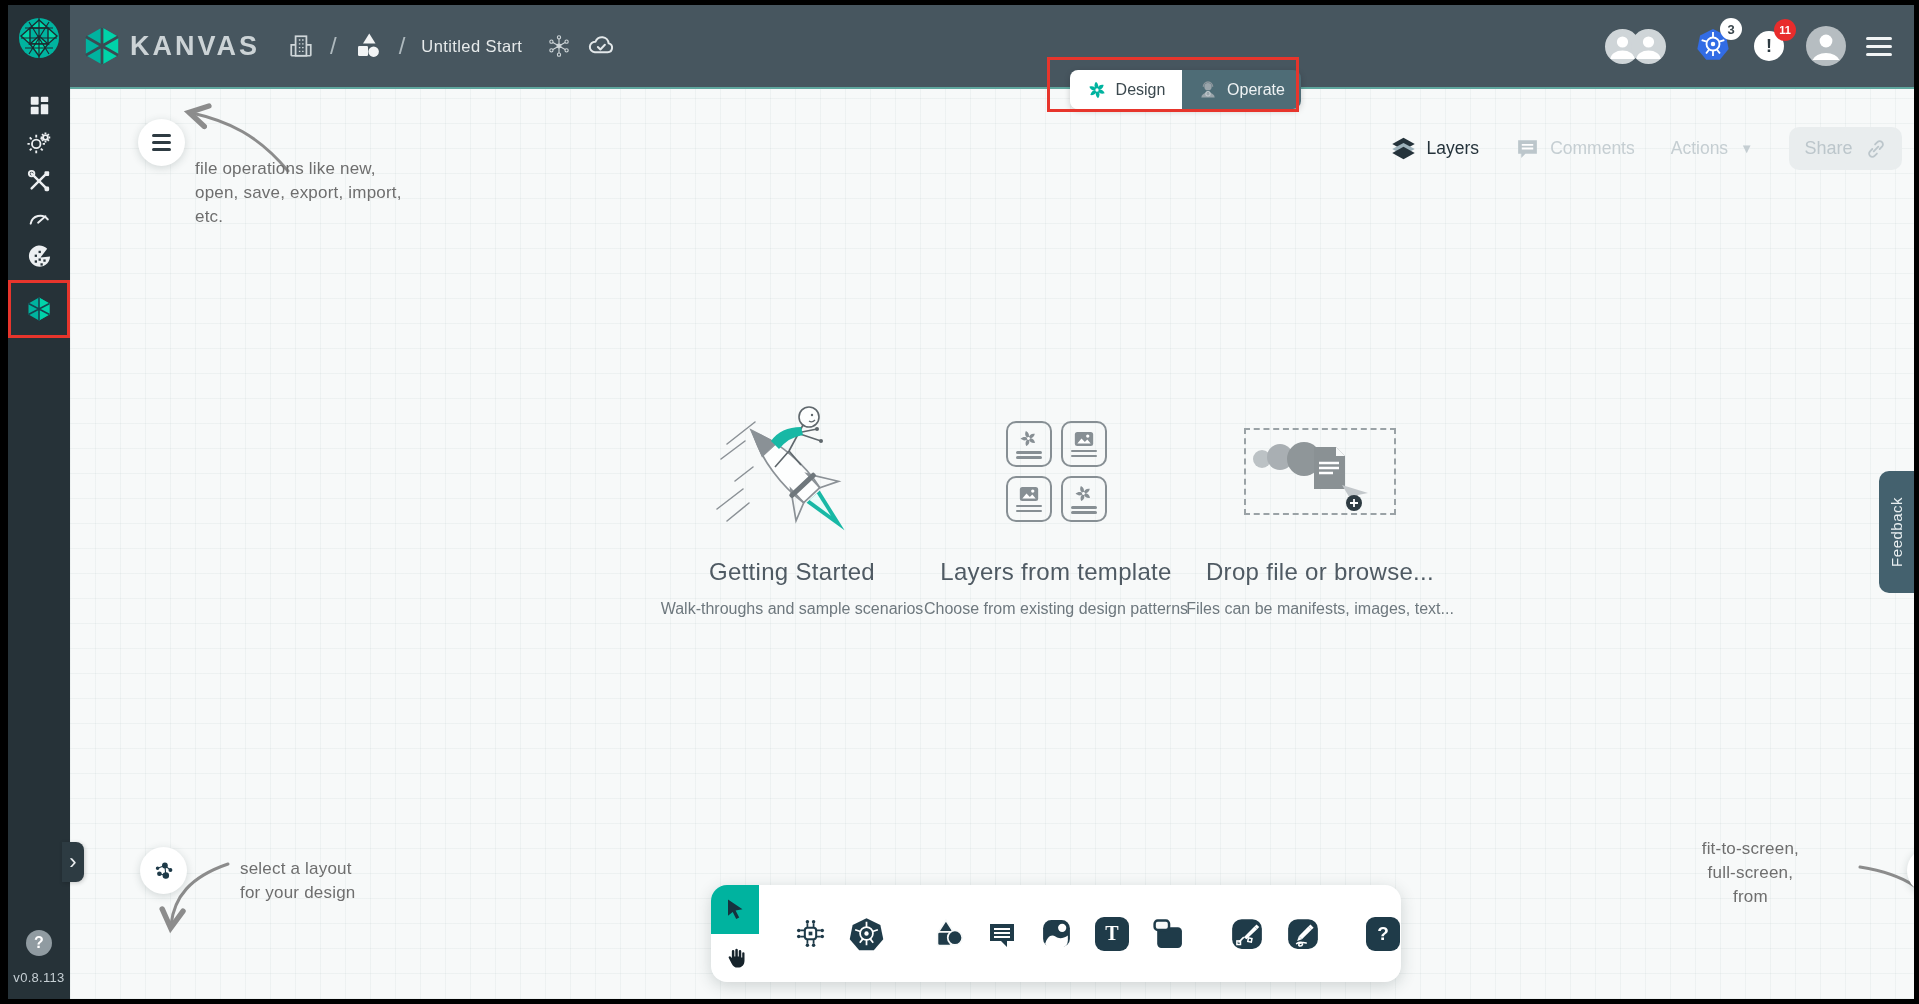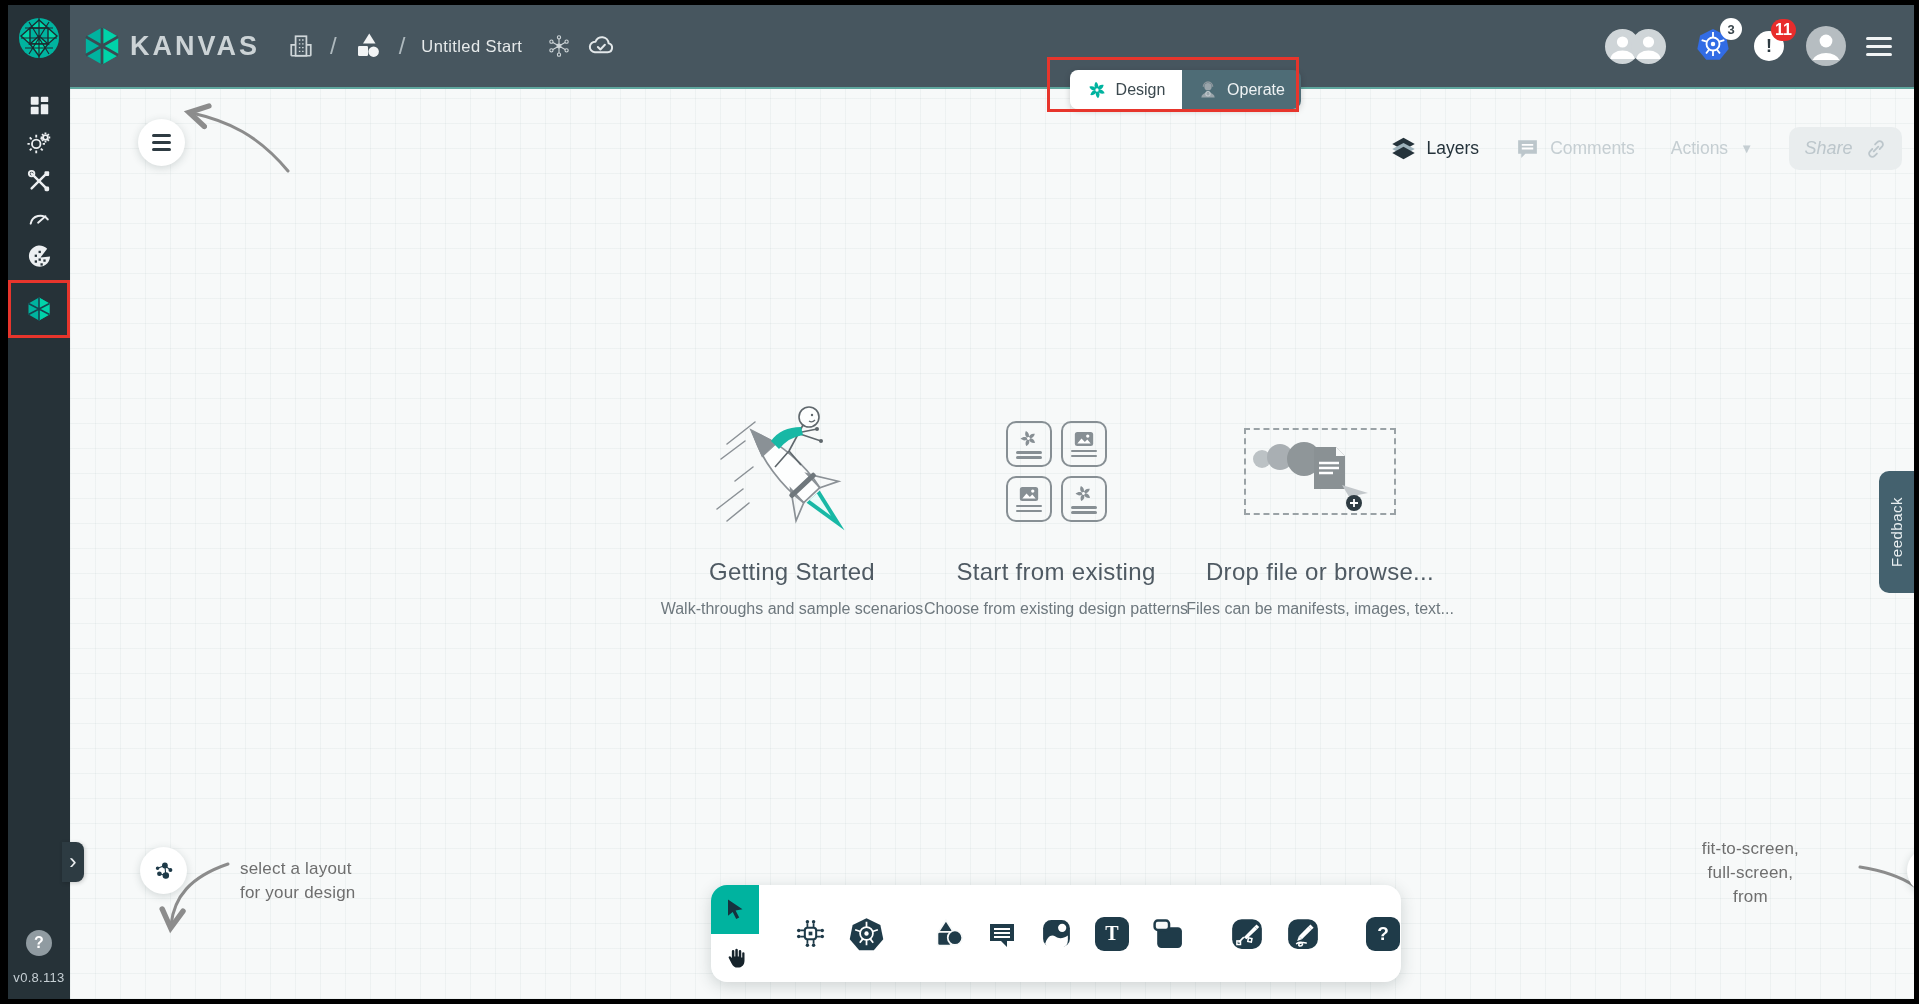--- a/index.html
+++ b/index.html
@@ -30,21 +30,21 @@
 
   .top-right { display:flex; align-items:center; gap:16px; }
   .avatars { display:flex; }
   .avatar { width:35px; height:35px; border-radius:50%; background:#cfd5d8; position:relative; overflow:hidden; }
   .avatar + .avatar { margin-left:-9px; }
   .avatar.big { width:40px; height:40px; background:#b6bdc1; }
   .avatar svg { position:absolute; inset:0; }
   .badge-wrap { position:relative; cursor:pointer; }
   .k8s-badge { position:absolute; top:-9px; right:-12px; width:22px; height:22px; background:#fff; color:#3b474d; border-radius:50%; font-size:13px; font-weight:bold; display:flex; align-items:center; justify-content:center; }
   .excl-circle { width:30px; height:30px; background:#fff; border-radius:50%; color:#2e3b42; font-weight:bold; font-size:18px; display:flex; align-items:center; justify-content:center; }
-  .red-badge { position:absolute; top:-12px; right:-12px; min-width:22px; height:22px; padding:0 4px; background:#e82c2c; color:#fff; border-radius:11px; font-size:16px; font-weight:bold; display:flex; align-items:center; justify-content:center; }
+  .red-badge { position:absolute; top:-12px; right:-12px; min-width:22px; height:22px; padding:0 4px; background:#e82c2c; color:#fff; border-radius:11px; font-size:11px; font-weight:bold; display:flex; align-items:center; justify-content:center; }
   .burger { display:flex; flex-direction:column; gap:5px; cursor:pointer; padding:4px; }
   .burger span { width:26px; height:3px; background:#f2f4f5; border-radius:2px; }
 
   
   .tabs-redbox { position:absolute; left:977px; top:52px; width:252px; height:55px; border:3px solid #e7352c; z-index:22; pointer-events:none; }
   .mode-tabs { position:absolute; left:1000px; top:65px; height:39px; display:flex; border-radius:8px; overflow:hidden; z-index:21; box-shadow:0 2px 6px rgba(0,0,0,.18); }
   .mode-tab { display:flex; align-items:center; justify-content:center; gap:9px; width:112px; font-size:16px; cursor:pointer; }
   .mode-tab.design { background:#fff; color:#3c494f; }
   .mode-tab.operate { background:#4e6c76; color:#eef2f3; width:119px; }
 
@@ -65,21 +65,21 @@
   .annot { position:absolute; color:#6e6e6e; font-size:17px; line-height:1.42; letter-spacing:.2px; }
   .annot.right { text-align:center; }
   .arrows { position:absolute; inset:0; pointer-events:none; }
 
   
   .panel-row { position:absolute; top:38px; right:12px; display:flex; align-items:center; gap:36px; }
   .panel-item { display:flex; align-items:center; gap:10px; font-size:17.5px; cursor:pointer; }
   .panel-item.dark { color:#25333b; }
   .panel-item.dim { color:#c5ced2; }
   .caret { font-size:13px; color:#c5ced2; margin-left:2px; }
-  .share-btn { width:113px; height:43px; background:#e9edee; border-radius:10px; display:flex; align-items:center; justify-content:center; gap:12px; color:#bcc6cb; font-size:18px; cursor:default;font-style:italic; }
+  .share-btn { width:113px; height:43px; background:#e9edee; border-radius:10px; display:flex; align-items:center; justify-content:center; gap:12px; color:#bcc6cb; font-size:18px; cursor:default; }
 
   
   .cards { position:absolute; left:602px; top:300px; display:flex; gap:24px; }
   .card { width:240px; display:flex; flex-direction:column; align-items:center; cursor:pointer; }
   .card-art { height:165px; display:flex; align-items:center; justify-content:center; }
   .card-title { margin-top:4px; color:#4f5a63; font-size:24px; letter-spacing:.3px; }
   .card-sub { margin-top:14px; color:#6e787e; font-size:16px; white-space:nowrap; }
   .tpl-grid { display:grid; grid-template-columns:46px 46px; grid-gap:9px; }
   .tpl-tile { width:46px; height:46px; border:2.5px solid #878f94; border-radius:10px; display:flex; flex-direction:column; align-items:center; justify-content:center; gap:3px; background:transparent; }
   .tpl-lines { display:flex; flex-direction:column; gap:2.5px; align-items:flex-start; }
@@ -338,20 +338,25 @@
       </svg>
 
       <div class="fab menu-fab">
         <div class="bars">
             <span></span>
             <span></span>
             <span></span>
           </div>
       </div>
 
+      <div class="annot" style="left:125px; top:68px;">
+        <div>file operations like new,</div>
+        <div>open, save, export, import,</div>
+        <div>etc.</div>
+      </div>
 
       <div class="panel-row">
         <div class="panel-item dark">
           <svg width="27" height="27" viewBox="0 0 24 24">
             <polygon points="12,2.5 22,8 12,13.5 2,8" fill="#25333b"></polygon>
             <polygon points="12,9 22,14.5 12,20 2,14.5" fill="#9fb3bc" transform="translate(0,-2)"></polygon>
             <polygon points="12,13 22,18.5 12,24 2,18.5" fill="#25333b" transform="translate(0,-2.5)"></polygon>
           </svg>
           <span>Layers</span>
         </div>
@@ -462,21 +467,21 @@
                 </g>
                     <circle cx="12" cy="12" r="1.8" fill="#fff"></circle>
                   </svg>
                 <div class="tpl-lines">
                     <i></i>
                     <i></i>
                   </div>
               </div>
             </div>
           </div>
-          <div class="card-title">Start from existing</div>
+          <div class="card-title">Layers from template</div>
           <div class="card-sub">Choose from existing design patterns</div>
         </div>
 
         <div class="card">
           <div class="card-art">
             <div class="drop-zone">
               <svg width="140" height="78" viewBox="0 0 140 78">
                 <circle cx="12" cy="26" r="9" fill="#bcc2c5"></circle>
                 <circle cx="30" cy="24" r="13" fill="#a9afb3"></circle>
                 <circle cx="54" cy="26" r="17" fill="#8f9699"></circle>

